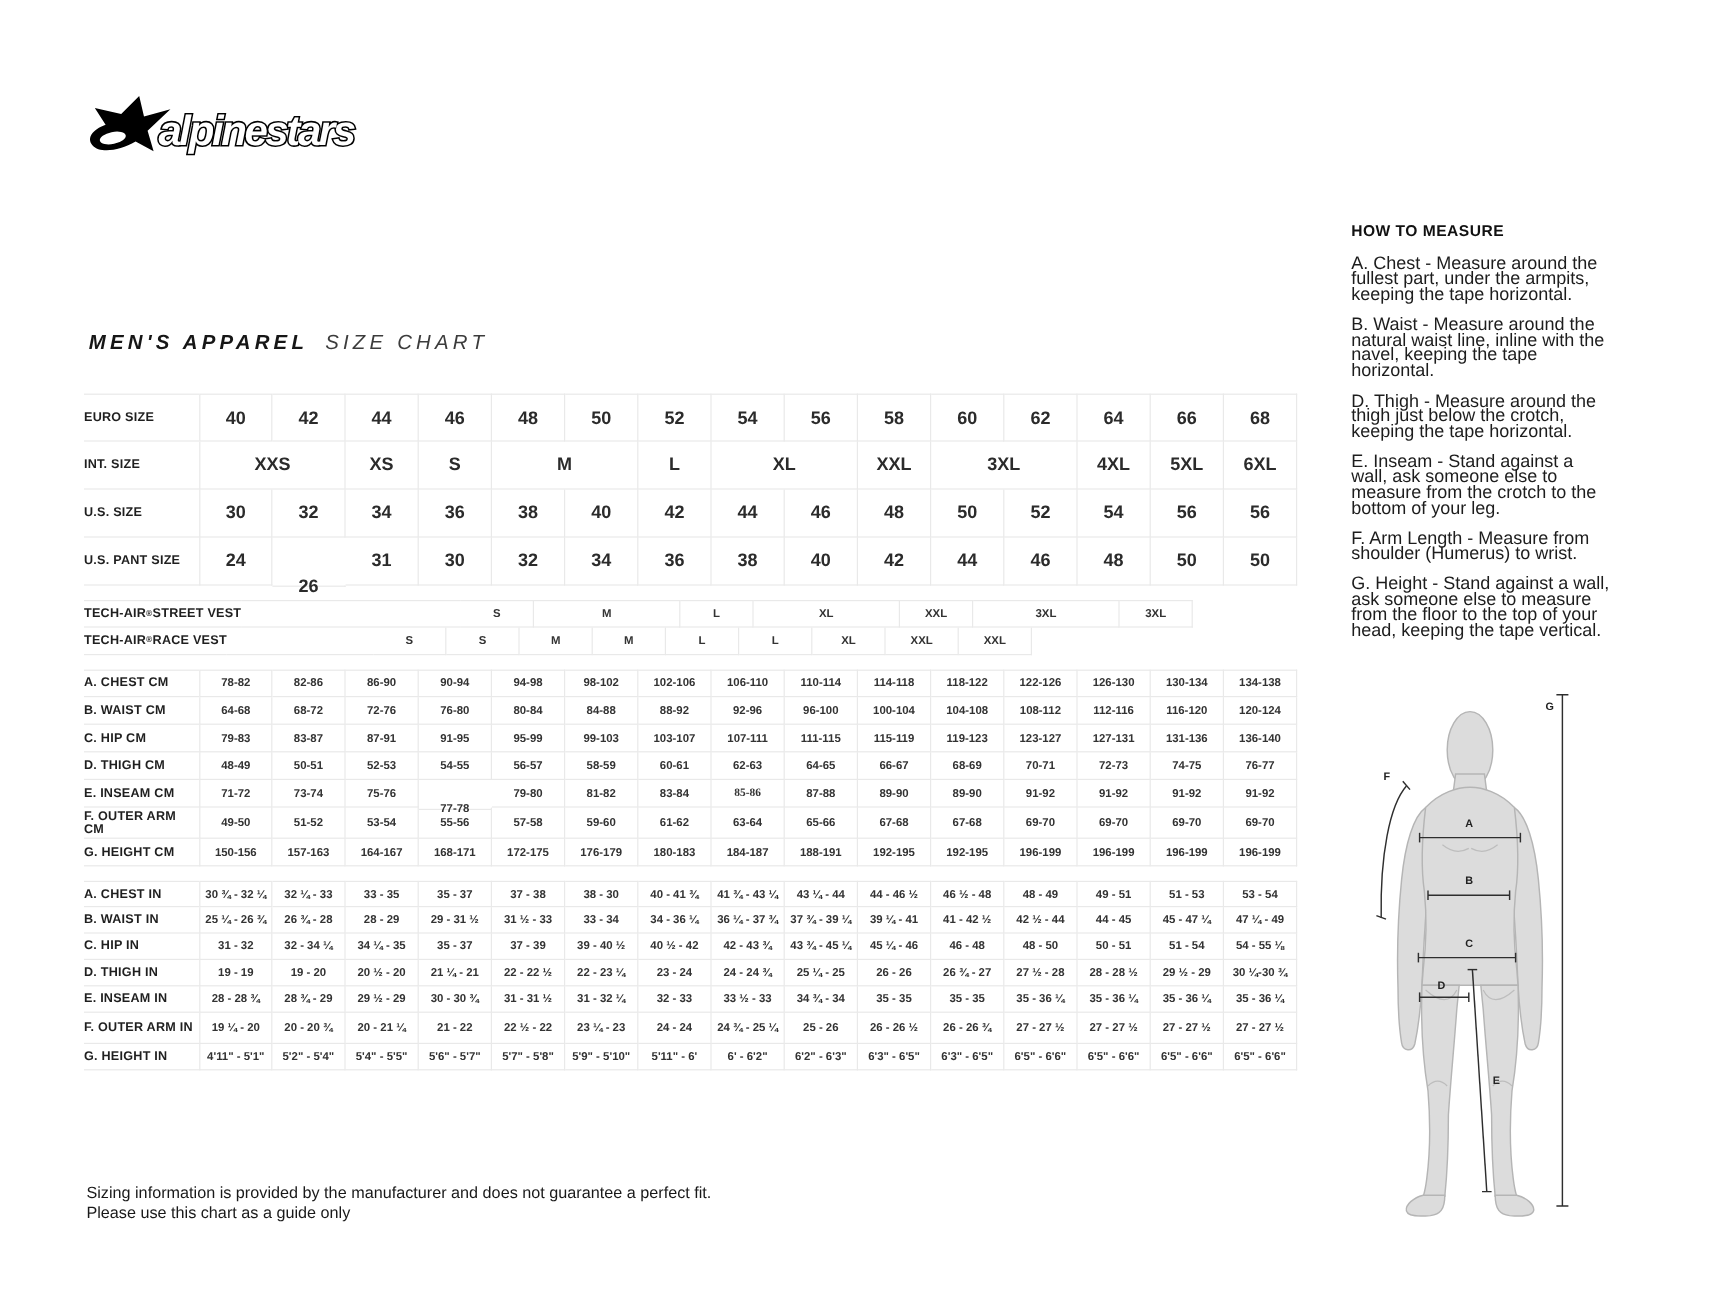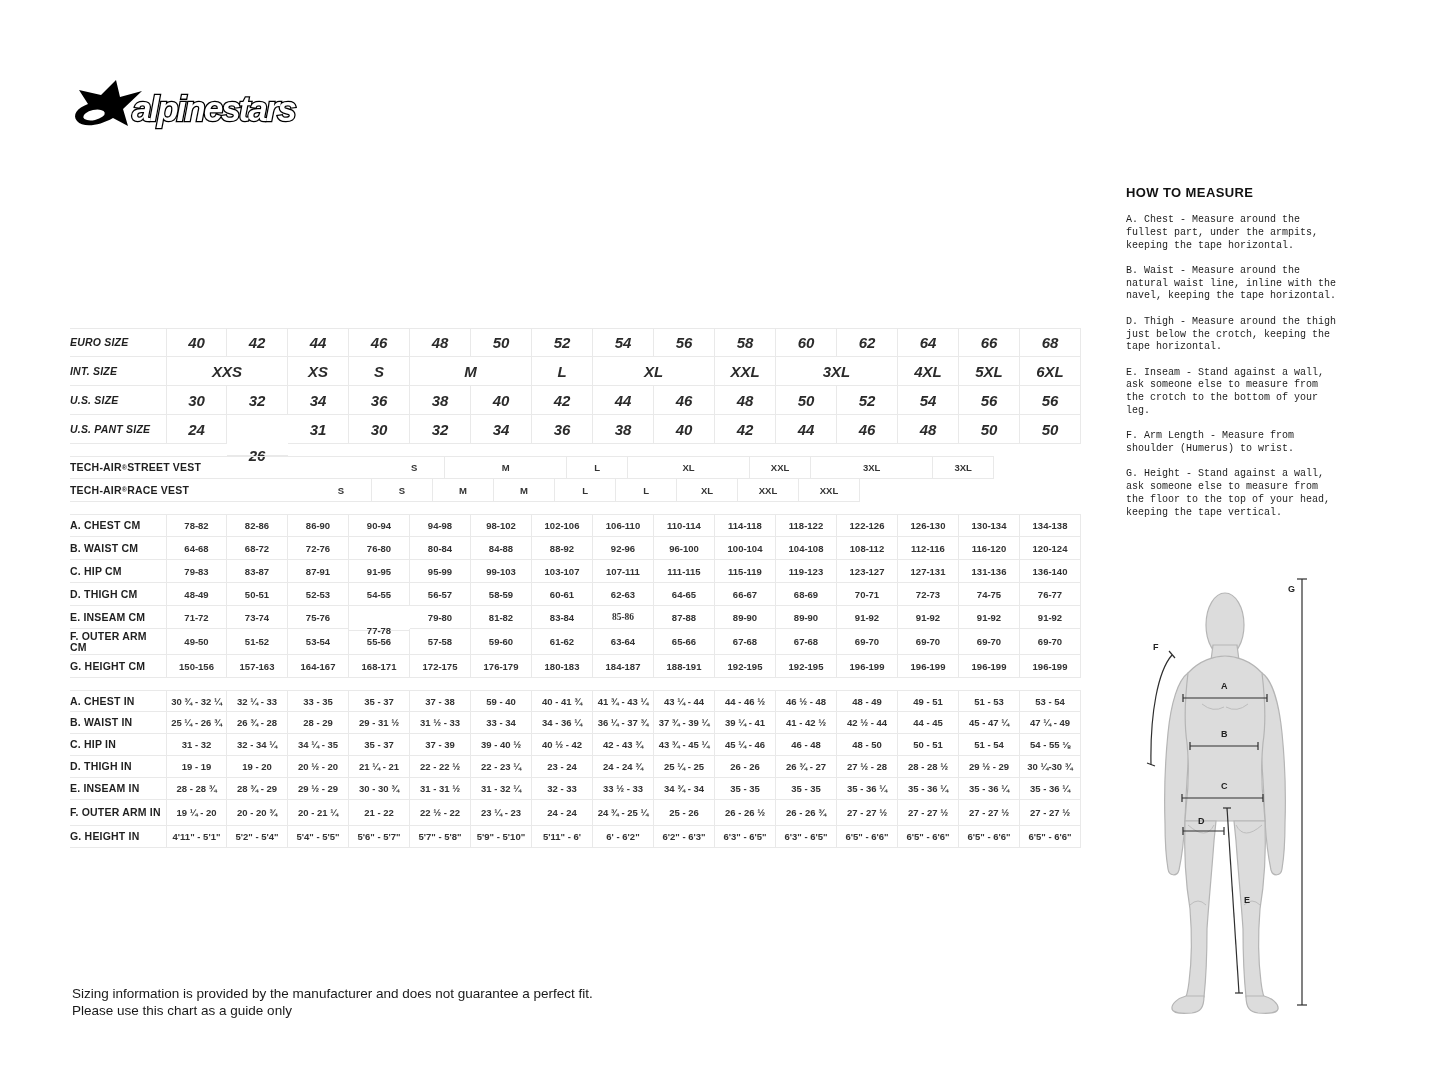--- a/index.html
+++ b/index.html
@@ -13,21 +13,21 @@
   
   .page-title {
     position:absolute; left:74px; top:276px;
     font-style:italic; font-size:17px; letter-spacing:3.5px; white-space:nowrap;
   }
   .page-title .tt-bold { font-weight:bold; color:#161616; }
   .page-title .tt-light { font-weight:normal; color:#3c3c3c; margin-left:6px; }
   
   .size-table { position:absolute; left:70px; top:328px; width:1012px; }
   .t-row { display:flex; align-items:stretch; }
-  .t-row.header { height:29px;font-style:italic; }
+  .t-row.header { height:40px; }
   .t-row.vest { height:23px; }
   .t-row.cm { height:23px; }
   .t-row.in { height:22px; }
   .t-row.tall { height:26px; }
   .t-row.gap { height:12px; }
   .t-label {
     flex:0 0 96px; display:flex; align-items:center;
     font-weight:bold; font-size:10.5px; line-height:11px; letter-spacing:0.2px; color:#1f1f1f;
     border-bottom:1px solid #e9e9e9;
   }
@@ -39,21 +39,21 @@
     border-bottom:1px solid #e9e9e9; border-right:1px solid #e9e9e9;
   }
   .t-row.header .t-cell { font-size:15px; color:#2b2b2b; }
   .t-cell:nth-child(2) { border-left:1px solid #e9e9e9; }
   .t-cell.blank { border-right:none; border-left:none !important; }
   .t-cell.edge { border:none; }
   .t-row.first .t-cell:not(.edge), .t-row.first .t-label { border-top:1px solid #e9e9e9; }
   
   .howto { position:absolute; left:1126px; top:185px; width:216px; color:#1d1d1d; }
   .howto h3 { font-size:13px; font-weight:bold; letter-spacing:0.4px; margin-bottom:14px; color:#111; }
-  .howto p { font-size:10px; line-height:12.8px; margin-bottom:12.5px;font-family:Liberation Mono, monospace; }
+  .howto p { font-size:15px; line-height:12.8px; margin-bottom:12.5px; }
   
   .figure { position:absolute; left:1140px; top:573px; }
   .sil { fill:#dcdcdc; stroke:#b5b5b5; stroke-width:1.2; }
   .sil-line { fill:none; stroke:#bdbdbd; stroke-width:1; }
   .meas { stroke:#2e2e2e; stroke-width:1.2; fill:none; }
   .meas-label { font-family:"Liberation Sans", sans-serif; font-size:9px; font-weight:bold; fill:#222; }
   
   .footer { position:absolute; left:72px; top:985px; font-size:13.5px; line-height:17px; color:#191919; }
 </style>
 </head>
@@ -64,20 +64,24 @@
   <div class="logo">
     <svg width="255" height="56" viewBox="0 0 255 56">
       <g>
         <path d="M46,2 L31,17 L9,12 L18,26 C7,30 2,37 7,43 C13,50 29,48 43,40 L58,48 L53,31 L72,13 L50,19 Z" fill="#000"></path>
         <ellipse cx="24" cy="37" rx="11" ry="5" fill="#fff" transform="rotate(-12 24 37)"></ellipse>
       </g>
       <text x="62" y="43" font-size="35" font-weight="bold" font-style="italic" letter-spacing="-2" fill="#fff" stroke="#000" stroke-width="2.6" paint-order="stroke">alpinestars</text>
     </svg>
   </div>
 
+  <div class="page-title">
+    <span class="tt-bold">MEN'S APPAREL</span>
+    <span class="tt-light">SIZE CHART</span>
+  </div>
 
   <div class="size-table">
       <div class="t-row header first">
         <div class="t-label">EURO SIZE</div>
         <div class="t-cell" style="flex: 0 0 61px;">40</div>
         <div class="t-cell" style="flex: 0 0 61px;">42</div>
         <div class="t-cell" style="flex: 0 0 61px;">44</div>
         <div class="t-cell" style="flex: 0 0 61px;">46</div>
         <div class="t-cell" style="flex: 0 0 61px;">48</div>
         <div class="t-cell" style="flex: 0 0 61px;">50</div>
@@ -296,21 +300,21 @@
         <div class="t-cell" style="flex: 0 0 61px;">196-199</div>
       </div>
       <div class="t-row gap"></div>
       <div class="t-row in first">
         <div class="t-label">A. CHEST IN</div>
         <div class="t-cell" style="flex: 0 0 61px;">30 ¾ - 32 ¼</div>
         <div class="t-cell" style="flex: 0 0 61px;">32 ¼ - 33</div>
         <div class="t-cell" style="flex: 0 0 61px;">33 - 35</div>
         <div class="t-cell" style="flex: 0 0 61px;">35 - 37</div>
         <div class="t-cell" style="flex: 0 0 61px;">37 - 38</div>
-        <div class="t-cell" style="flex: 0 0 61px;">59 - 40</div>
+        <div class="t-cell" style="flex: 0 0 61px;">38 - 30</div>
         <div class="t-cell" style="flex: 0 0 61px;">40 - 41 ¾</div>
         <div class="t-cell" style="flex: 0 0 61px;">41 ¾ - 43 ¼</div>
         <div class="t-cell" style="flex: 0 0 61px;">43 ¼ - 44</div>
         <div class="t-cell" style="flex: 0 0 61px;">44 - 46 ½</div>
         <div class="t-cell" style="flex: 0 0 61px;">46 ½ - 48</div>
         <div class="t-cell" style="flex: 0 0 61px;">48 - 49</div>
         <div class="t-cell" style="flex: 0 0 61px;">49 - 51</div>
         <div class="t-cell" style="flex: 0 0 61px;">51 - 53</div>
         <div class="t-cell" style="flex: 0 0 61px;">53 - 54</div>
       </div>

